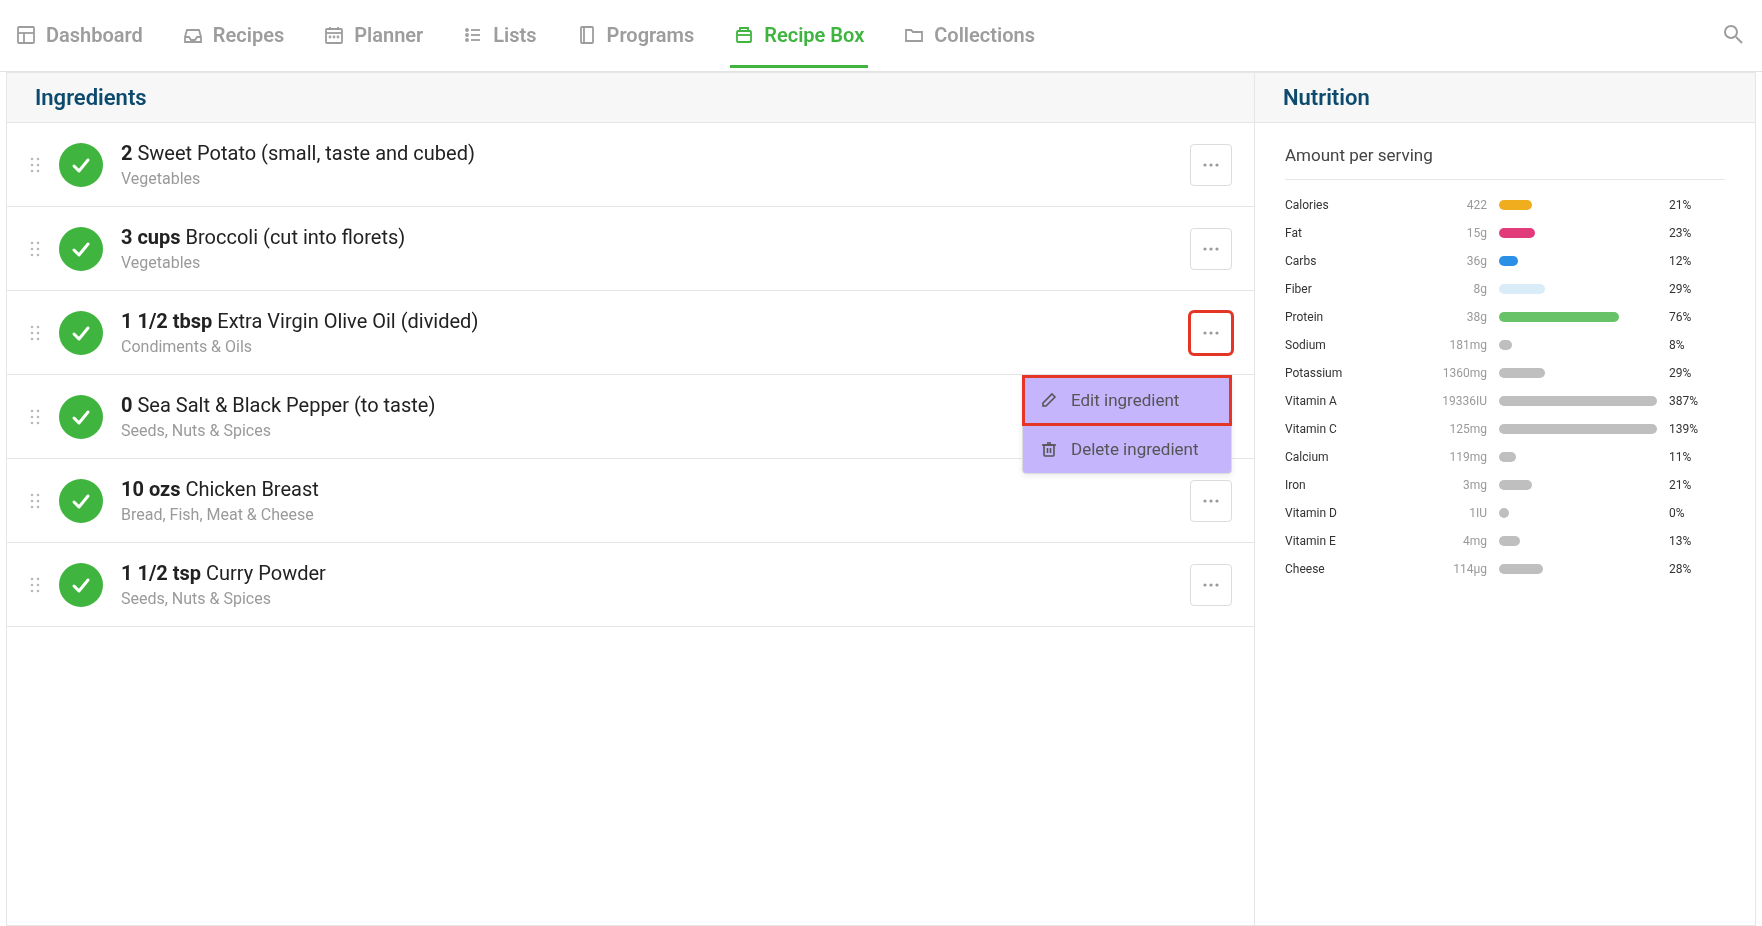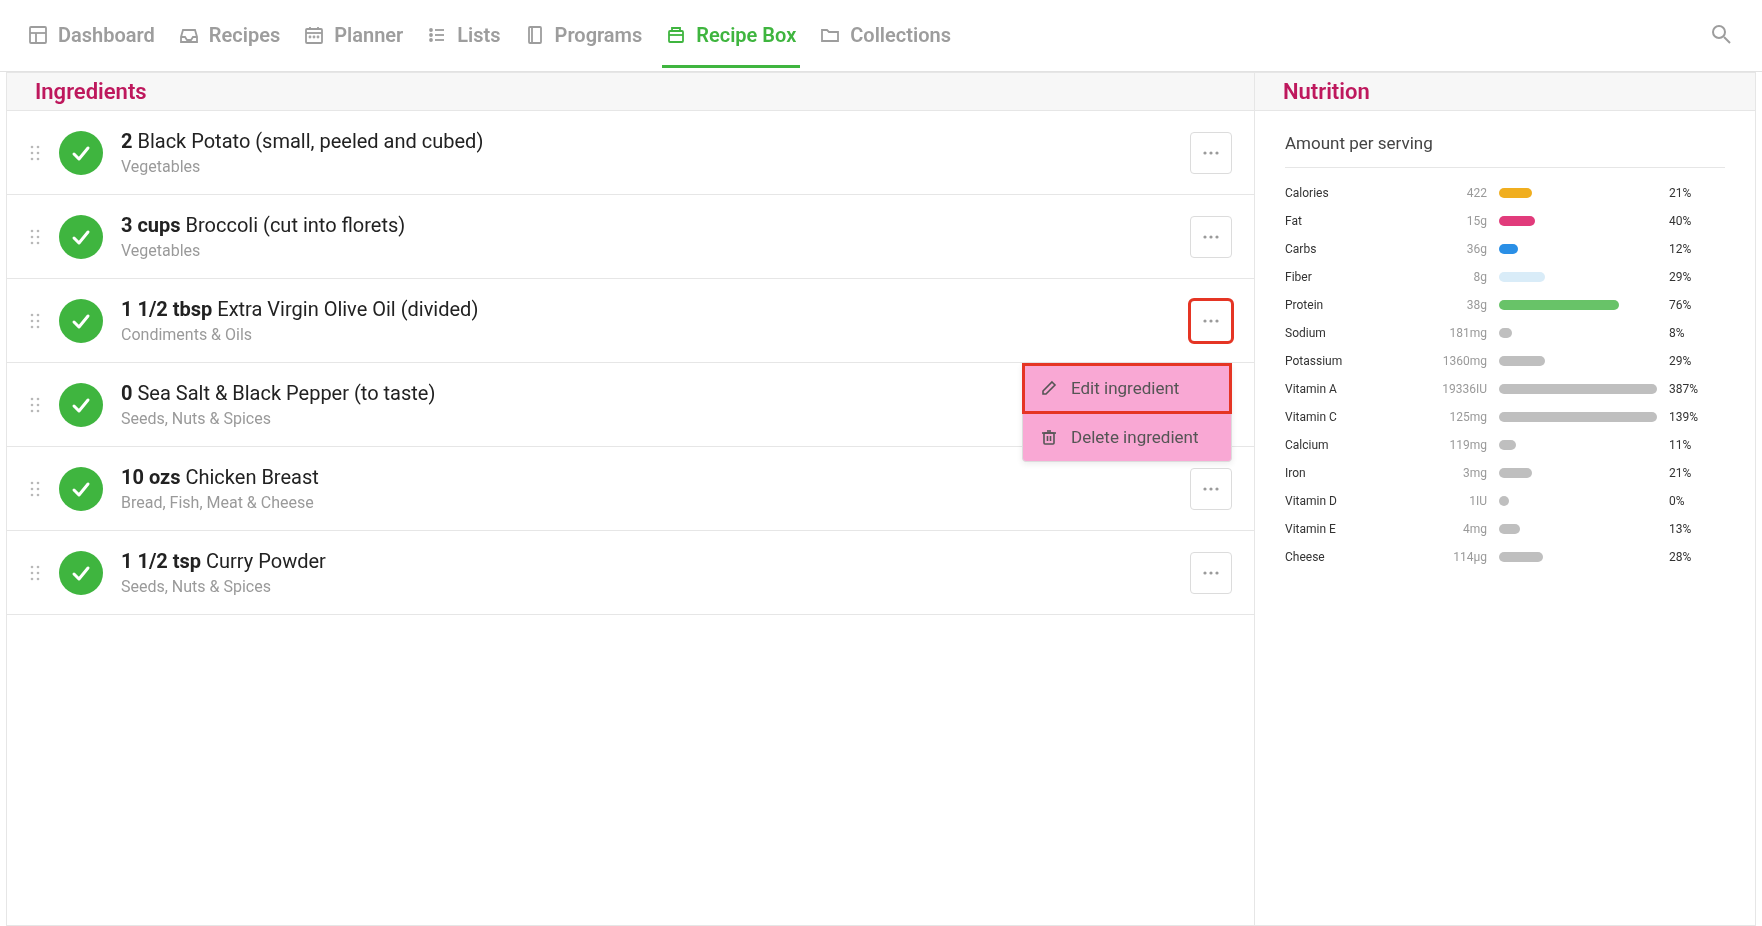--- a/index.html
+++ b/index.html
@@ -6,24 +6,24 @@
     body {
       font-family: -apple-system, BlinkMacSystemFont, "Segoe UI", Roboto, Helvetica, Arial, sans-serif;
       background: #fff;
       color: #333;
       font-size: 15px;
     }
     
     .topnav {
       display: flex;
       align-items: center;
-      padding: 0 24px;
+      padding: 0 12px;
       height: 72px;
       border-bottom: 1px solid #e2e2e2;
-      gap: 16px;
+      gap: 32px;
       justify-content: center;
     }
     .nav-item {
       display: flex;
       align-items: center;
       gap: 10px;
       color: #9d9d9d;
       font-weight: 600;
       font-size: 20px;
       padding: 20px 4px 18px 4px;
@@ -51,24 +51,24 @@
       border: 1px solid #e6e6e6;
       margin: 0 6px;
     }
     .left {
       flex: 1;
       border-right: 1px solid #e6e6e6;
       background: #fff;
     }
     .panel-header {
       background: #f7f7f7;
-      padding: 6px 28px;
+      padding: 12px 28px;
       font-size: 22px;
       font-weight: 600;
-      color: #be185d;
+      color: #0c4a6e;
       border-bottom: 1px solid #e6e6e6;
     }
     .ingredient-row {
       display: flex;
       align-items: center;
       padding: 18px 22px;
       border-bottom: 1px solid #e6e6e6;
       gap: 18px;
       position: relative;
     }
@@ -109,21 +109,21 @@
     }
     .more-btn.highlighted {
       outline: 3px solid #e53524;
       outline-offset: -1px;
     }
     
     .dropdown {
       position: absolute;
       right: 22px;
       top: 84px;
-      background: #f9a8d4;
+      background: #c4b5fd;
       border: 1px solid #dcdcdc;
       border-radius: 4px;
       box-shadow: 0 2px 6px rgba(0,0,0,0.08);
       min-width: 210px;
       z-index: 10;
       margin-left: 6px;
     }
     .dropdown-item {
       display: flex;
       align-items: center;
@@ -280,21 +280,21 @@
               <circle cx="3" cy="16" r="1.3"></circle>
               <circle cx="9" cy="16" r="1.3"></circle>
             </svg>
           </div>
           <div class="check-circle">
             <svg width="22" height="22" viewBox="0 0 22 22" fill="none" stroke="#fff" stroke-width="3" stroke-linecap="round" stroke-linejoin="round">
               <polyline points="4 12 9 17 18 6"></polyline>
             </svg>
           </div>
           <div class="ingredient-text">
-            <div class="ingredient-line"><span class="amt">2</span><span> Black Potato (small, peeled and cubed)</span></div>
+            <div class="ingredient-line"><span class="amt">2</span><span> Sweet Potato (small, taste and cubed)</span></div>
             <div class="ingredient-cat">Vegetables</div>
           </div>
           <div class="more-btn">
             <span>
               <svg width="18" height="6" viewBox="0 0 18 6" fill="currentColor">
                 <circle cx="3" cy="3" r="1.6"></circle>
                 <circle cx="9" cy="3" r="1.6"></circle>
                 <circle cx="15" cy="3" r="1.6"></circle>
               </svg>
             </span>
@@ -487,21 +487,21 @@
               <div class="nutri-bar" style="width: 21%; background: rgb(240, 174, 31);"></div>
             </div>
             <div class="nutri-pct">21%</div>
           </div>
           <div class="nutri-row">
             <div class="nutri-name">Fat</div>
             <div class="nutri-val">15g</div>
             <div class="nutri-bar-wrap">
               <div class="nutri-bar" style="width: 23%; background: rgb(225, 59, 123);"></div>
             </div>
-            <div class="nutri-pct">40%</div>
+            <div class="nutri-pct">23%</div>
           </div>
           <div class="nutri-row">
             <div class="nutri-name">Carbs</div>
             <div class="nutri-val">36g</div>
             <div class="nutri-bar-wrap">
               <div class="nutri-bar" style="width: 12%; background: rgb(42, 143, 230);"></div>
             </div>
             <div class="nutri-pct">12%</div>
           </div>
           <div class="nutri-row">

